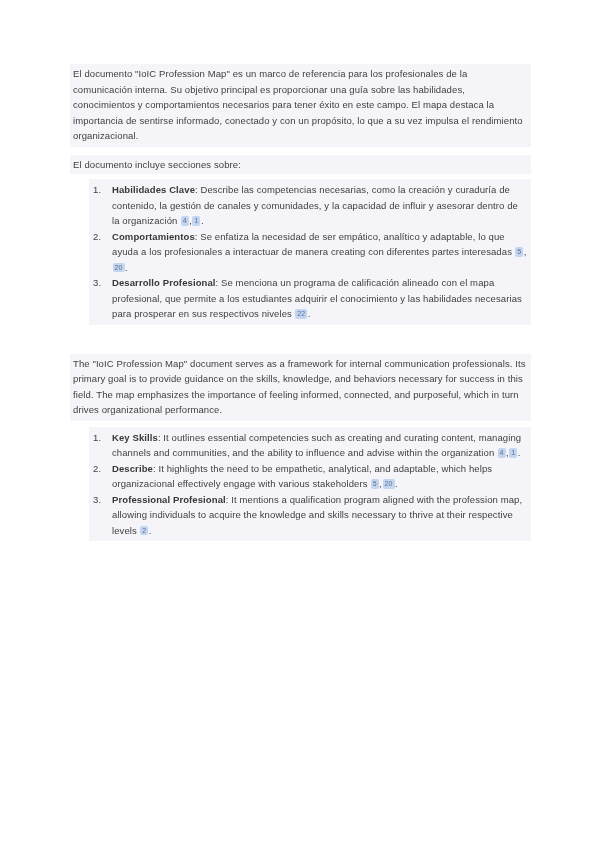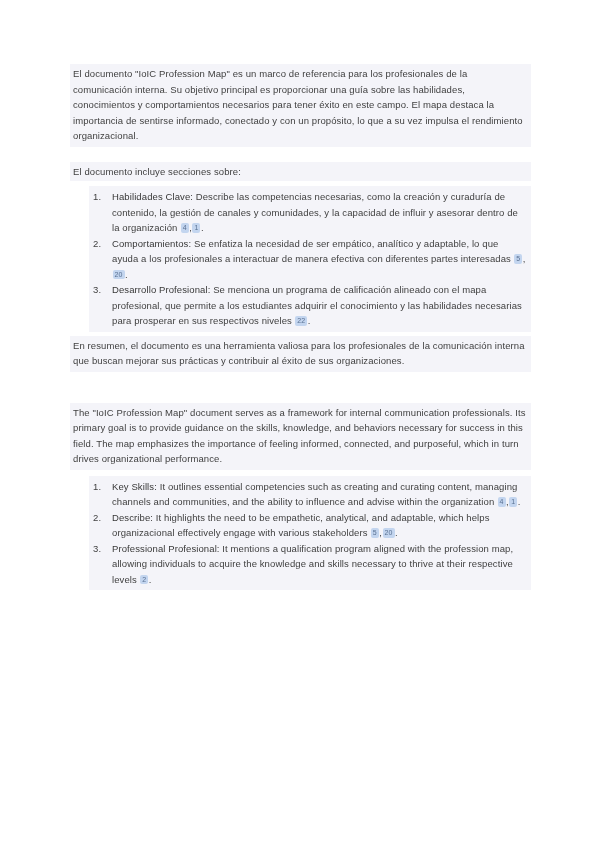--- a/index.html
+++ b/index.html
@@ -23,35 +23,35 @@
     letter-spacing: 0.1px;
   }
   .block {
     background: #f4f4f9;
     padding: 2px 3px 3px 3px;
     margin: 0 0 6px 0;
   }
   .label-block {
     background: #f4f4f9;
     padding: 2px 3px;
-    margin: 15px 0 5px 0;
+    margin: 8px 0 5px 0;
   }
   .list-block {
     background: #f4f4f9;
     margin: 0 0 4px 19px;
     padding: 3px 4px 3px 4px;
     list-style: none;
   }
   .list-item { display: flex; }
   .li-num {
     flex: none;
     width: 19px;
   }
   .li-body { flex: 1; }
-  .term { font-weight: normal; color: #383838; }
+  .term { font-weight: bold; color: #383838; }
   .cite-badge {
     display: inline-block;
     background: #c3d5ef;
     color: #5a7193;
     font-size: 7px;
     line-height: 9.5px;
     padding: 0 2px;
     border-radius: 2px;
     vertical-align: 1px;
     margin: 0 0.5px;
@@ -67,28 +67,27 @@
   <section>
     <p class="block">El documento "IoIC Profession Map" es un marco de referencia para los profesionales de la comunicación interna. Su objetivo principal es proporcionar una guía sobre las habilidades, conocimientos y comportamientos necesarios para tener éxito en este campo. El mapa destaca la importancia de sentirse informado, conectado y con un propósito, lo que a su vez impulsa el rendimiento organizacional.</p>
     <p class="label-block">El documento incluye secciones sobre:</p>
     <div class="list-block">
       <div class="list-item">
         <span class="li-num">1.</span>
         <span class="li-body"><span class="term">Habilidades Clave</span><span>: Describe las competencias necesarias, como la creación y curaduría de contenido, la gestión de canales y comunidades, y la capacidad de influir y asesorar dentro de la organización </span><span class="cite-badge">4</span><span>,</span><span class="cite-badge">1</span><span>.</span></span>
       </div>
       <div class="list-item">
         <span class="li-num">2.</span>
-        <span class="li-body"><span class="term">Comportamientos</span><span>: Se enfatiza la necesidad de ser empático, analítico y adaptable, lo que ayuda a los profesionales a interactuar de manera efectiva con diferentes partes interesadas </span><span class="cite-badge">5</span><span>,</span><span class="cite-badge">20</span><span>.</span></span>
+        <span class="li-body"><span class="term">Comportamientos</span><span>: Se enfatiza la necesidad de ser empático, analítico y adaptable, lo que ayuda a los profesionales a interactuar de manera creating con diferentes partes interesadas </span><span class="cite-badge">5</span><span>,</span><span class="cite-badge">20</span><span>.</span></span>
       </div>
       <div class="list-item">
         <span class="li-num">3.</span>
         <span class="li-body"><span class="term">Desarrollo Profesional</span><span>: Se menciona un programa de calificación alineado con el mapa profesional, que permite a los estudiantes adquirir el conocimiento y las habilidades necesarias para prosperar en sus respectivos niveles </span><span class="cite-badge">22</span><span>.</span></span>
       </div>
     </div>
-    <p class="block">En resumen, el documento es una herramienta valiosa para los profesionales de la comunicación interna que buscan mejorar sus prácticas y contribuir al éxito de sus organizaciones.</p>
   </section>
 
   <div class="lang-gap"></div>
 
   <section>
     <p class="block">The "IoIC Profession Map" document serves as a framework for internal communication professionals. Its primary goal is to provide guidance on the skills, knowledge, and behaviors necessary for success in this field. The map emphasizes the importance of feeling informed, connected, and purposeful, which in turn drives organizational performance.</p>
     <div class="list-block">
       <div class="list-item">
         <span class="li-num">1.</span>
         <span class="li-body"><span class="term">Key Skills</span><span>: It outlines essential competencies such as creating and curating content, managing channels and communities, and the ability to influence and advise within the organization </span><span class="cite-badge">4</span><span>,</span><span class="cite-badge">1</span><span>.</span></span>

